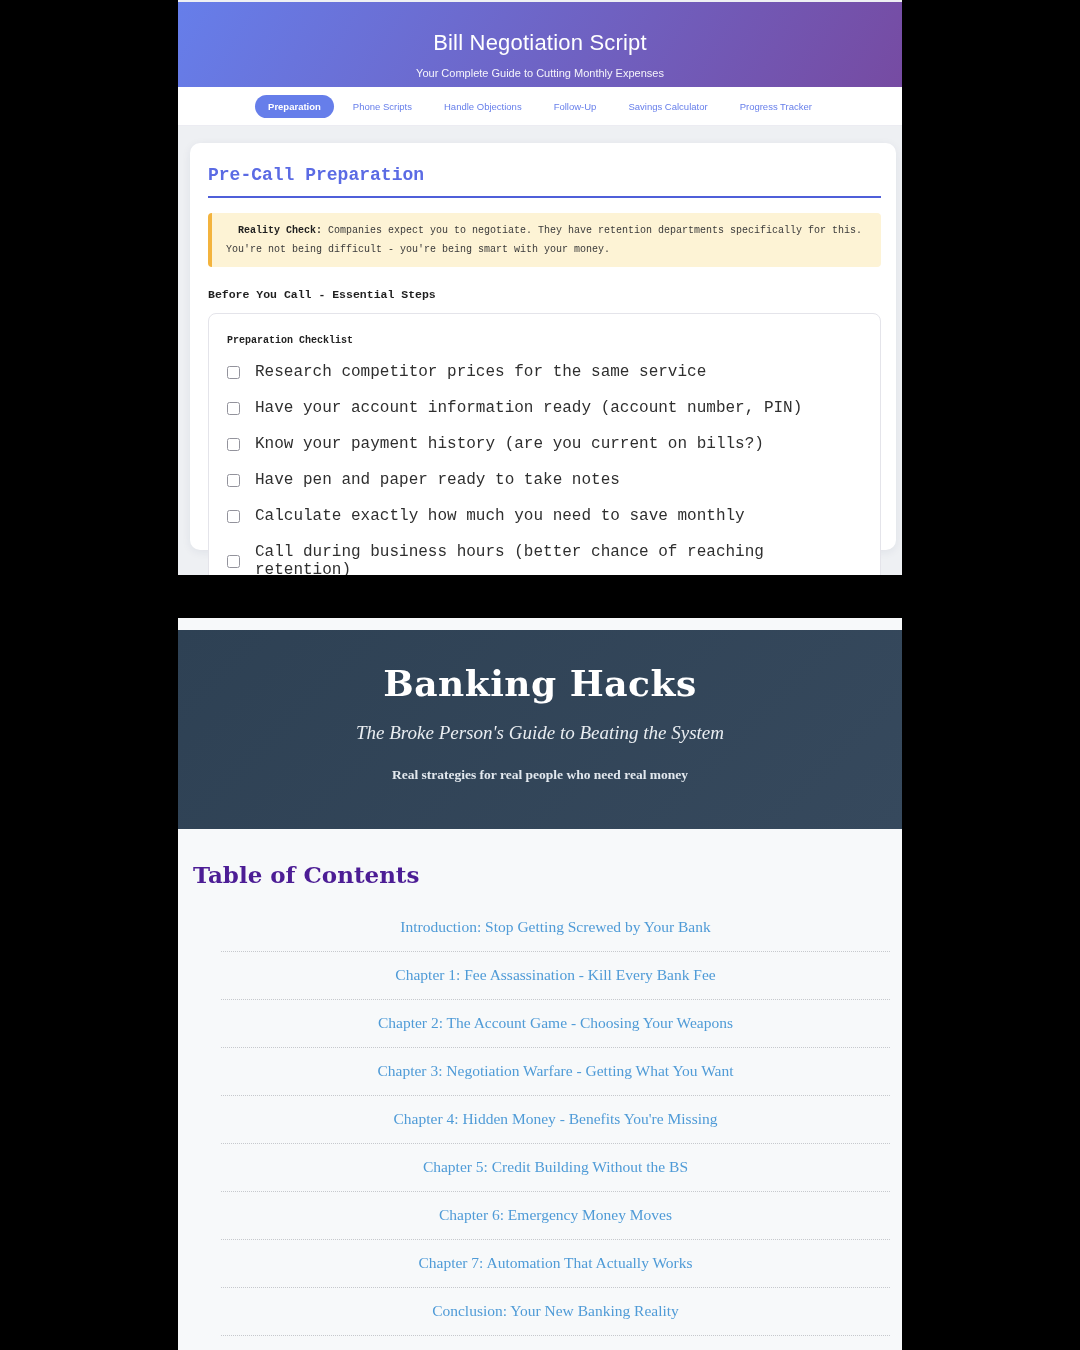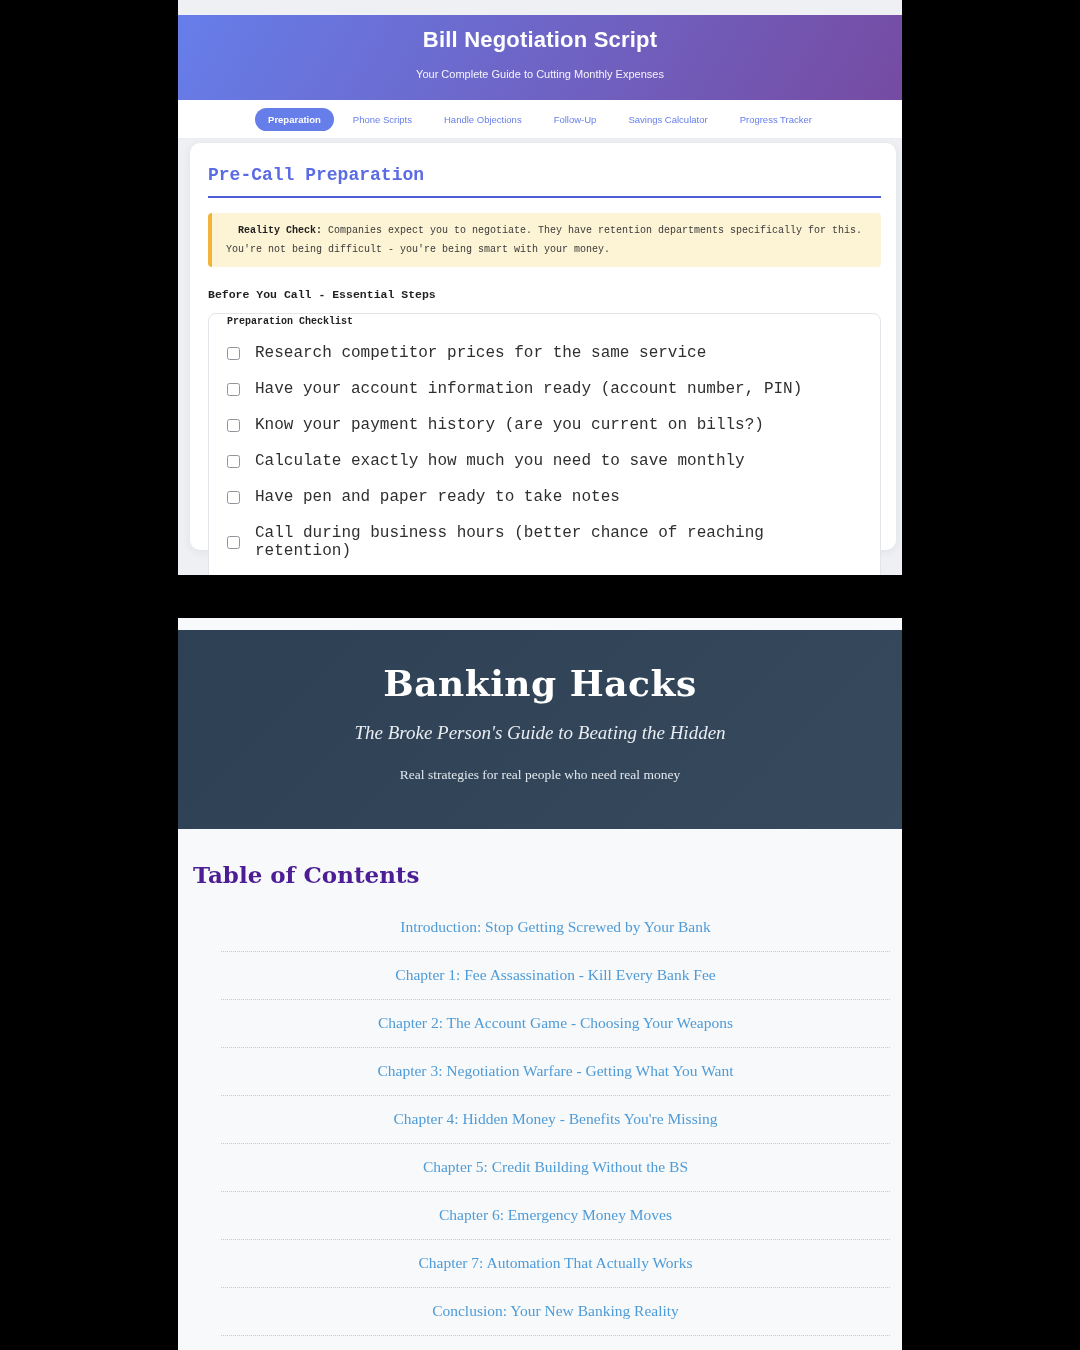--- a/index.html
+++ b/index.html
@@ -11,21 +11,21 @@
     overflow:hidden;
   }
   .doc { position:absolute; left:178px; width:724px; overflow:hidden; }
 
   
   .doc-bill { top:0; height:575px; background:#eef0f3; }
   .bn-header {
     height:85px; text-align:center; color:#fff;
     background:linear-gradient(120deg,#667eea 0%,#764ba2 100%);
   }
-  .bn-title { font-size:22px; font-weight:bold; padding-top:12px; margin:15px; letter-spacing:0.2px; }
+  .bn-title { font-size:22px; font-weight:normal; padding-top:28px; margin:2px; letter-spacing:0.2px; }
   .bn-subtitle { font-size:11px; margin-top:11px; color:rgba(255,255,255,0.93); }
   .bn-nav {
     height:38px; background:#fff; border-bottom:1px solid #ececf2;
     display:flex; align-items:center; justify-content:center; gap:32px;
   }
   .bn-tab { font-size:9.5px; color:#667eea; cursor:pointer; white-space:nowrap; }
   .bn-tab.active {
     background:#667eea; color:#fff; padding:6px 13px; margin:-6px -13px;
     border-radius:999px; font-weight:bold;
   }
@@ -41,21 +41,21 @@
     border-bottom:2px solid #4f5fd9; padding-bottom:11px;
   }
   .bn-callout {
     margin-top:15px; background:#fdf3d5; border-left:4px solid #f3b33d;
     border-radius:4px; padding:8px 14px; font-size:10px; line-height:19px; color:#3a3a3a;
   }
   .bn-callout b { color:#1f1f1f;padding-left:12px; }
   .bn-subheading { margin-top:21px; font-size:11.5px; font-weight:bold; color:#1f1f1f; }
   .bn-checkcard {
     margin-top:12px; border:1px solid #e4e4ea; border-radius:8px;
-    background:#fff; padding:0 18px 12px;
+    background:#fff; padding:19px 18px 12px;
   }
   .bn-checktitle { font-size:10px; font-weight:bold; color:#222; margin:2px 0 8px; }
   .bn-checkrow { display:flex; align-items:center; padding:9px 0; }
   .bn-checkbox {
     width:11px; height:11px; flex:0 0 11px; border:1px solid #93939c;
     border-radius:2.5px; background:#fff; margin-right:15px;
   }
   .bn-checklabel { font-size:16px; color:#2f2f2f; }
 
   
@@ -63,21 +63,21 @@
   .bh-header {
     height:199px; text-align:center; color:#fff;
     background:linear-gradient(135deg,#2e4154 0%,#36495d 100%);
   }
   .bh-title { margin:12px; padding-top:32px; font-size:36px; font-weight:bold; letter-spacing:0.5px; }
   .bh-subtitle {
     margin-top:18px; font-size:19px; font-style:italic; color:#e9edf1;
     font-family:"Liberation Serif",serif;
   }
   .bh-tagline {
-    margin-top:23px; font-size:13.5px; font-weight:normal; color:#e2e8ee;
+    margin-top:23px; font-size:13.5px; font-weight:bold; color:#e2e8ee;
     font-family:"Liberation Serif",serif;
   }
   .bh-content { padding:0 12px 0 15px; }
   .bh-toc-title { margin:32px 0 0; font-size:23px; font-weight:bold; color:#4c1d95; }
   .bh-toc-list { margin:16px 0 0 28px; }
   .bh-toc-item { padding:13px 0 15px; border-bottom:1px dotted #c6c9cd;text-align:center; }
   .bh-toc-link {
     font-size:15.5px; color:#4f9bd7; text-decoration:none; cursor:pointer;
     font-family:"Liberation Serif",serif;
   }
@@ -142,41 +142,41 @@
             <span class="bn-checklabel">Have your account information ready (account number, PIN)</span>
           </div>
 
           <div class="bn-checkrow">
             <span class="bn-checkbox"></span>
             <span class="bn-checklabel">Know your payment history (are you current on bills?)</span>
           </div>
 
           <div class="bn-checkrow">
             <span class="bn-checkbox"></span>
+            <span class="bn-checklabel">Have pen and paper ready to take notes</span>
+          </div>
+
+          <div class="bn-checkrow">
+            <span class="bn-checkbox"></span>
             <span class="bn-checklabel">Calculate exactly how much you need to save monthly</span>
-          </div>
-
-          <div class="bn-checkrow">
-            <span class="bn-checkbox"></span>
-            <span class="bn-checklabel">Have pen and paper ready to take notes</span>
           </div>
 
           <div class="bn-checkrow">
             <span class="bn-checkbox"></span>
             <span class="bn-checklabel">Call during business hours (better chance of reaching retention)</span>
           </div>
         </div>
     </div>
   </div>
 </div>
 
 <div class="doc doc-bank">
   <div class="bh-header">
     <h1 class="bh-title">Banking Hacks</h1>
-    <div class="bh-subtitle">The Broke Person's Guide to Beating the Hidden</div>
+    <div class="bh-subtitle">The Broke Person's Guide to Beating the System</div>
     <div class="bh-tagline">Real strategies for real people who need real money</div>
   </div>
 
   <div class="bh-content">
     <h2 class="bh-toc-title">Table of Contents</h2>
     <div class="bh-toc-list">
 
         <div class="bh-toc-item">
           <a class="bh-toc-link">Introduction: Stop Getting Screwed by Your Bank</a>
         </div>

